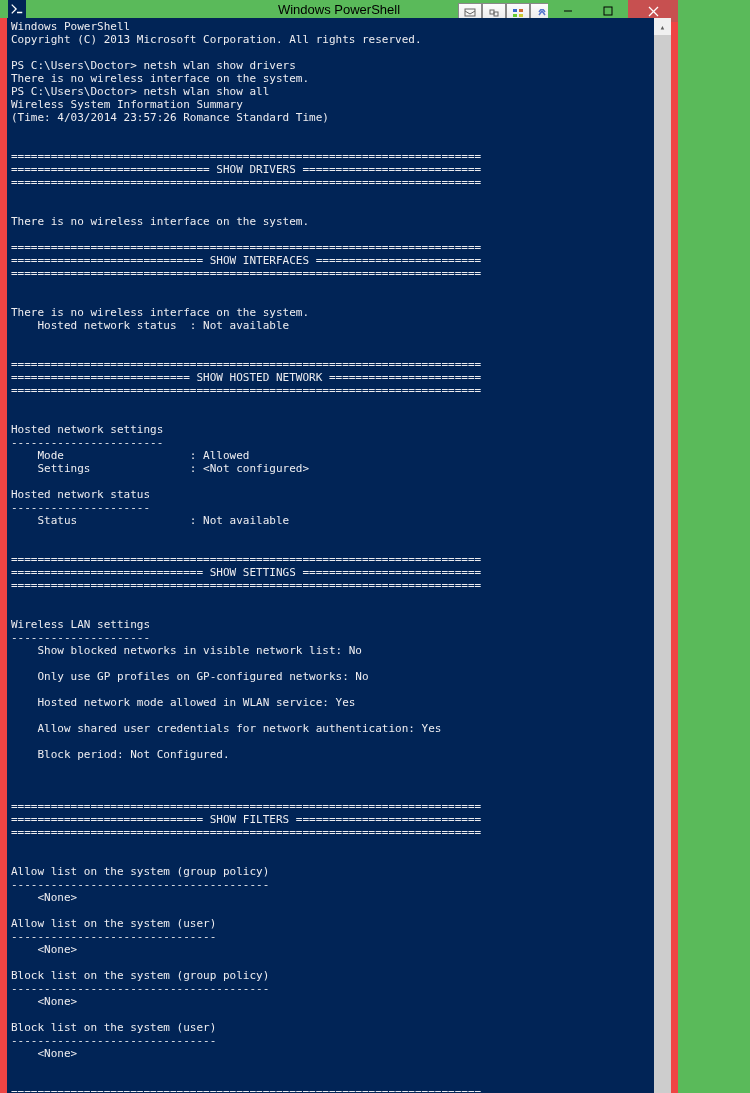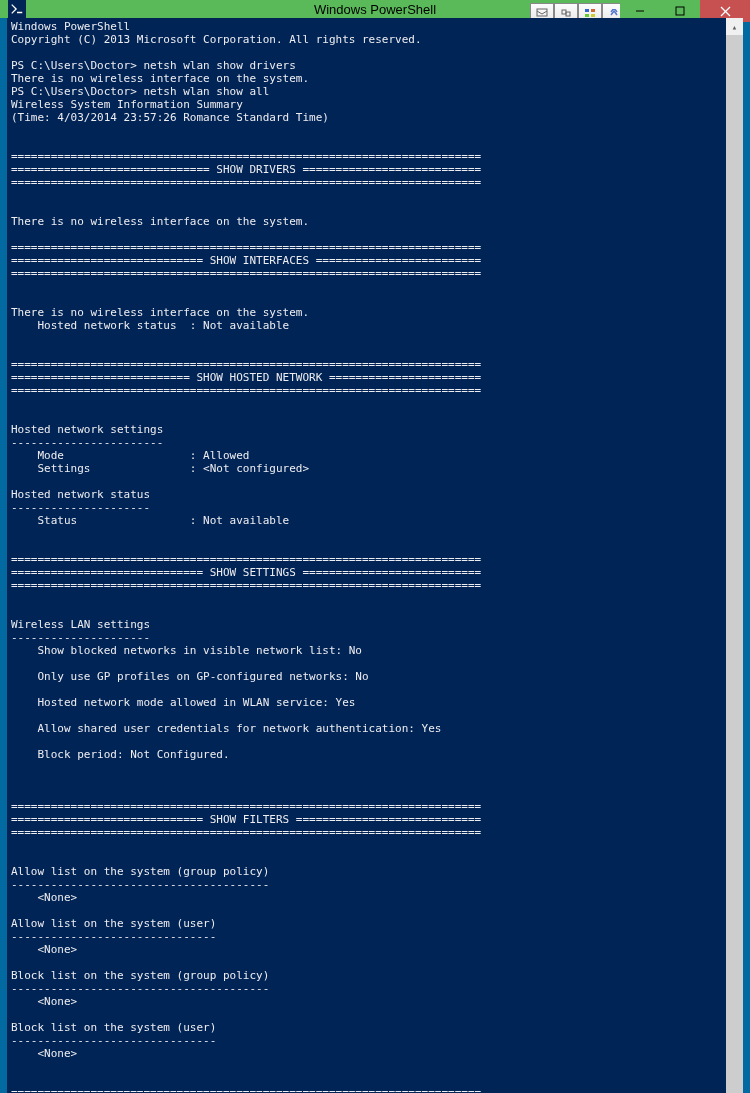--- a/index.html
+++ b/index.html
@@ -4,23 +4,23 @@
   <style>
     * { margin: 0; padding: 0; box-sizing: border-box; }
     body {
       width: 750px;
       height: 1093px;
       background: #5aba5a;
       font-family: 'Consolas', 'Lucida Console', monospace;
       overflow: hidden;
     }
     .window {
-      width: 750px;
+      width: 678px;
       height: 1093px;
-      background: #0369a1;
+      background: #ef4444;
       display: flex;
       flex-direction: column;
     }
     .titlebar {
       height: 30px;
       background: #5aba5a;
       display: flex;
       align-items: center;
       position: relative;
     }

